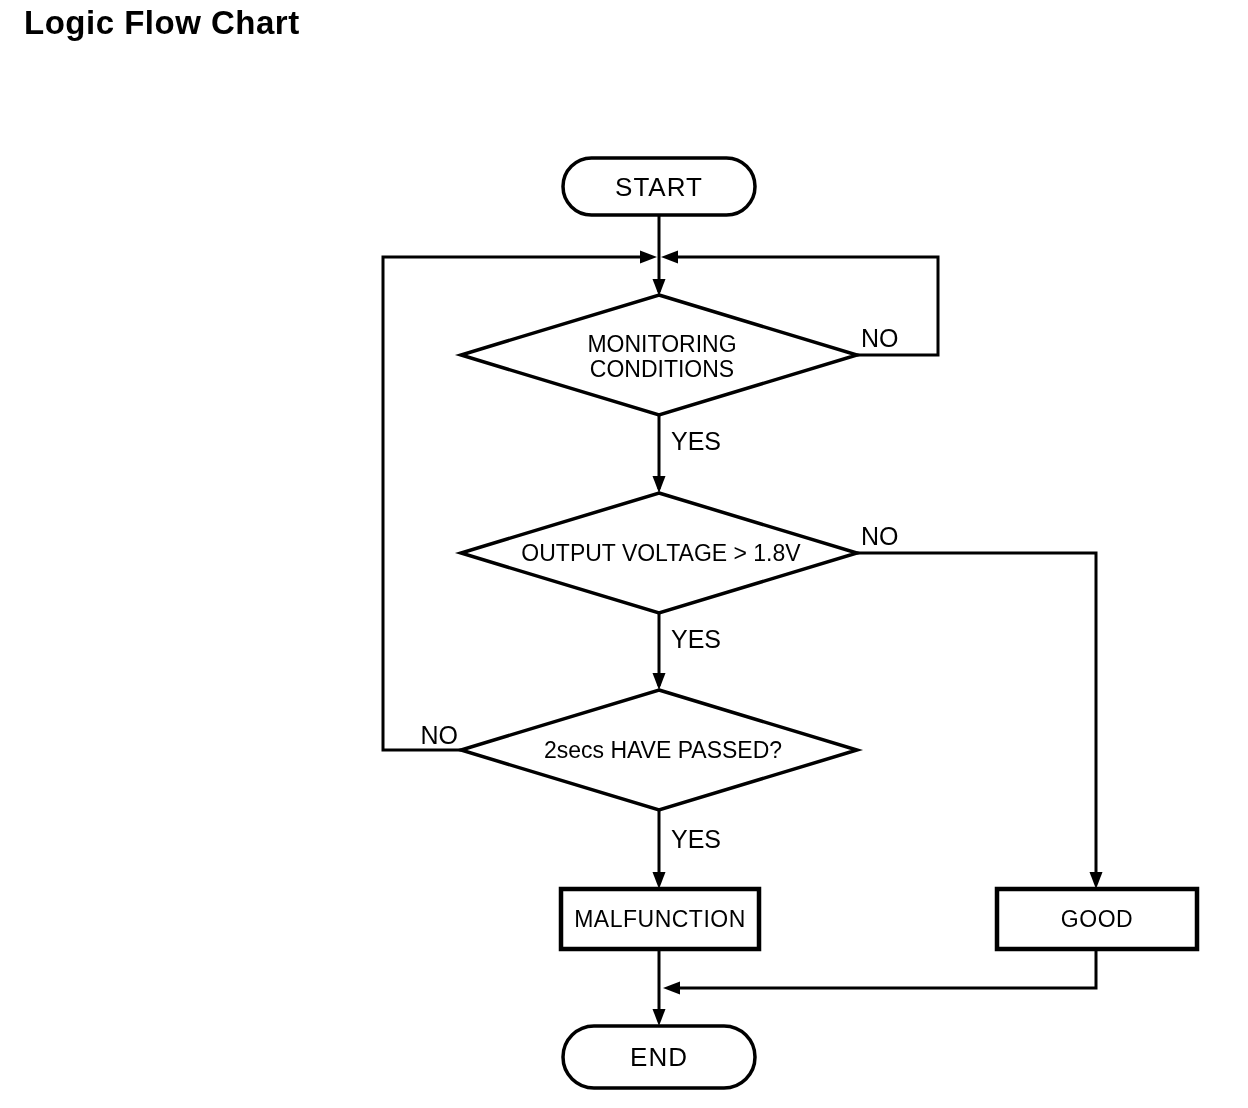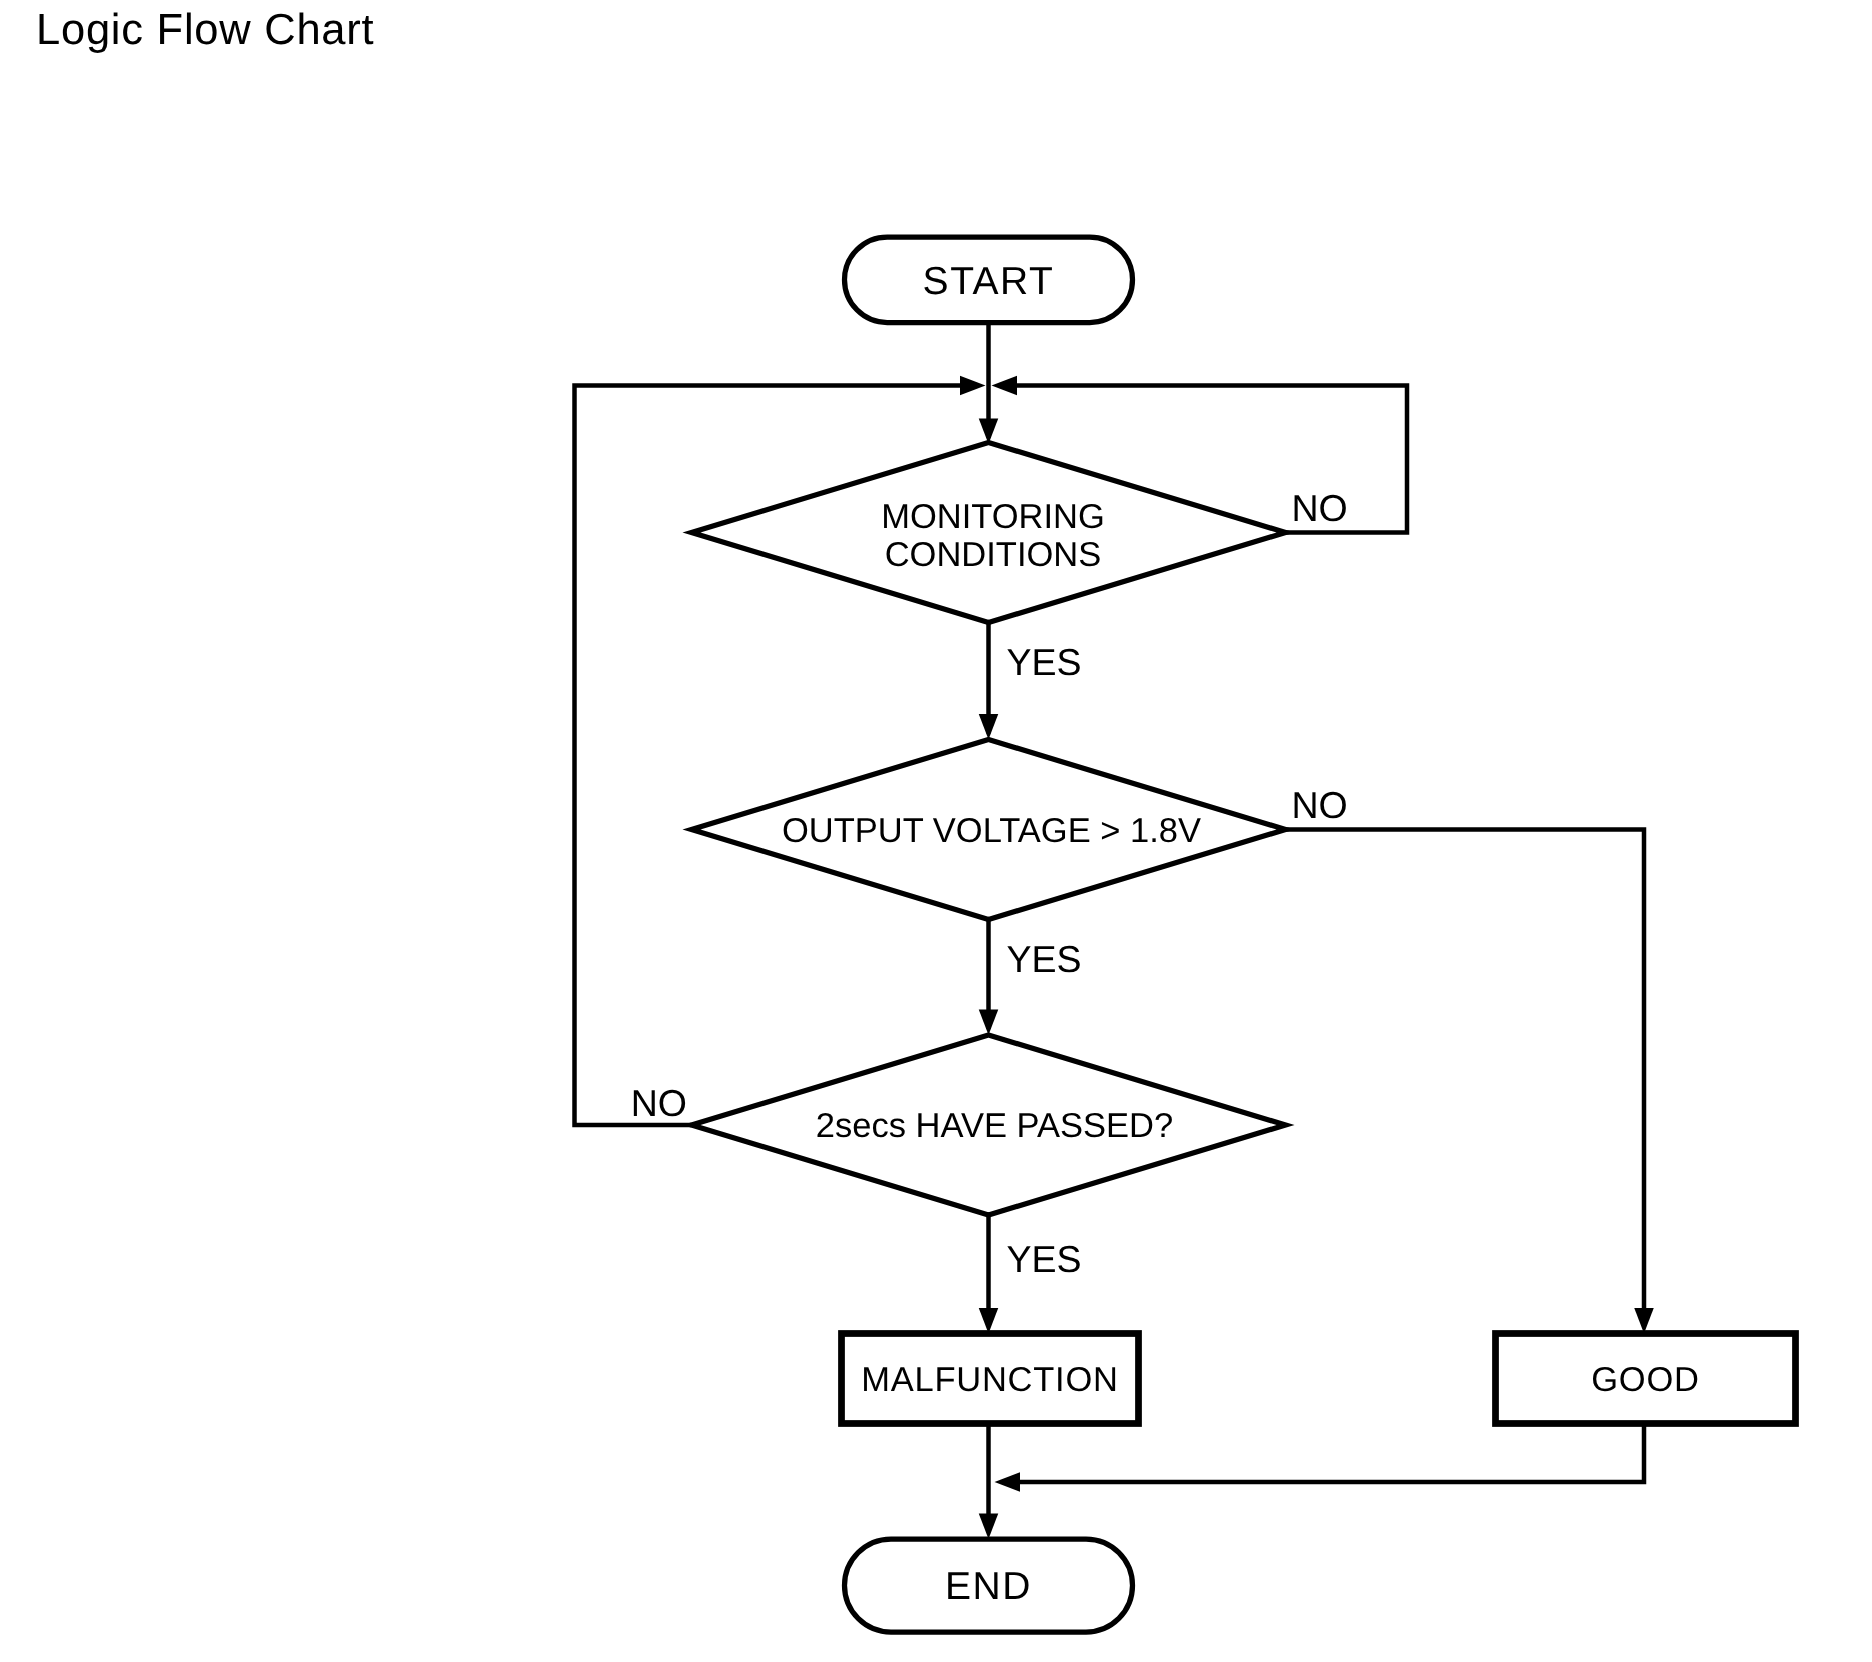--- a/index.html
+++ b/index.html
@@ -12,22 +12,22 @@
     position: relative;
     width: 1248px;
     height: 1108px;
     background: #ffffff;
     overflow: hidden;
   }
   .page-title {
     position: absolute;
     left: 24px;
     top: 4px;
-    font-size: 29px;
-    font-weight: normal;
+    font-size: 33px;
+    font-weight: bold;
     color: #000000;
     letter-spacing: 0.5px;
   }
   svg.flowchart {
     position: absolute;
     left: 0;
     top: 0;
   }
   svg.flowchart text {
     fill: #000000;

